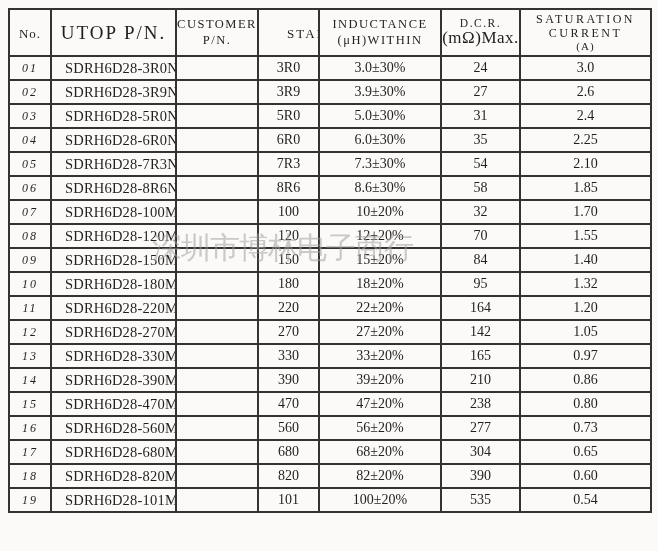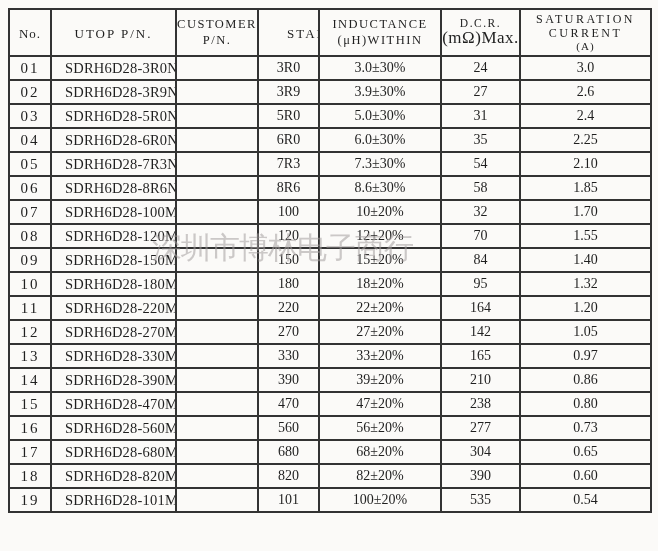--- a/index.html
+++ b/index.html
@@ -40,28 +40,28 @@
   tr.data-row {
     height: 24px;
   }
   
   .h-small {
     font-size: 12.5px;
     letter-spacing: 1.5px;
     line-height: 1.25;
   }
   .h-no { font-size: 13px; letter-spacing: 1px; }
-  .h-utop { font-size: 13px; letter-spacing: 2px; text-align: right; }
+  .h-utop { font-size: 19px; letter-spacing: 2px; text-align: right; }
   .h-stamp { font-size: 13px; letter-spacing: 2px; margin-left: 28px; }
   .h-dcr-top { font-size: 11.5px; letter-spacing: 1.5px; display: block; }
   .h-dcr-bottom { font-size: 17px; letter-spacing: 0.5px; display: block; margin-top: -1px; }
   .h-sat { font-size: 12px; letter-spacing: 2.5px; line-height: 1.2; display: block; }
   .h-sat-a { font-size: 11px; letter-spacing: 1px; line-height: 1.2; display: block; }
   
-  td.c-no { font-size: 15px; letter-spacing: 2px; }
+  td.c-no { font-size: 12px; letter-spacing: 2px; font-style: italic; }
   td.c-utop { font-size: 14.5px; text-align: left; padding-left: 13px; letter-spacing: 0.2px; }
   td.c-val { font-size: 14px; }
   
   .watermark {
     position: absolute;
     left: 152px;
     top: 228px;
     font-size: 30px;
     letter-spacing: -1px;
     color: rgba(164, 158, 158, 0.55);

